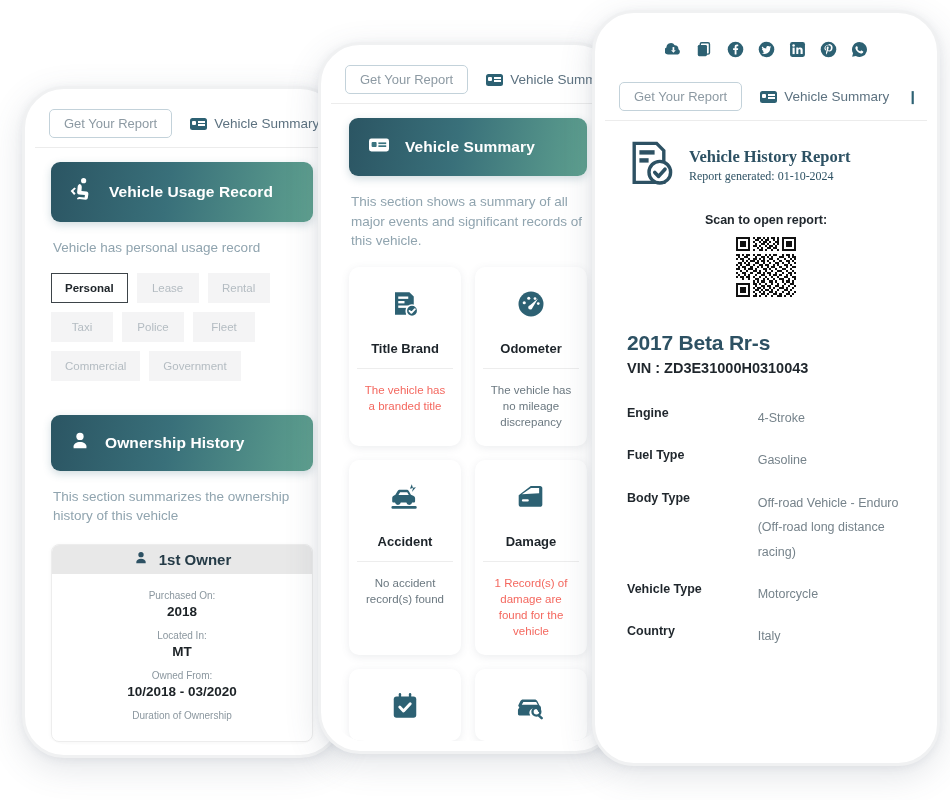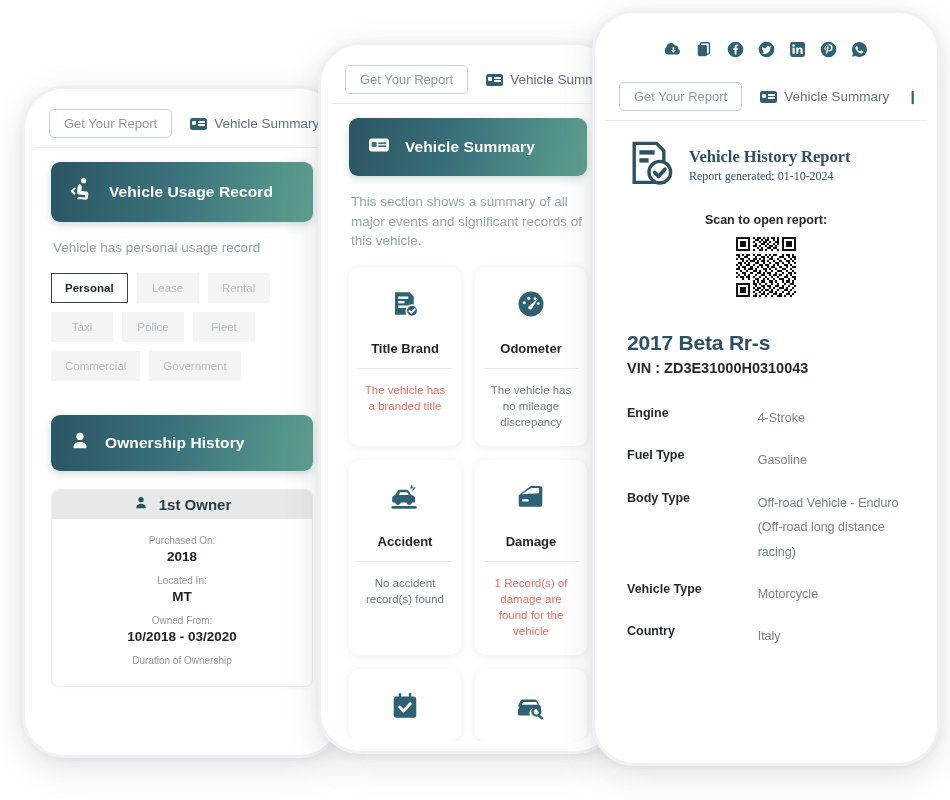--- a/index.html
+++ b/index.html
@@ -208,20 +208,21 @@
         <div class="sec-head" style="margin-top:34px;">
           <span>
             <svg width="22" height="22" viewBox="0 0 24 24" fill="#ffffff">
               <circle cx="12" cy="7" r="4"></circle>
               <path d="M12 13c-4 0-7 2.2-7 4.6V20h14v-2.4c0-2.4-3-4.6-7-4.6z"></path>
             </svg>
           </span>
           <span class="title">Ownership History</span>
         </div>
 
+        <div class="sec-desc">This section summarizes the ownership history of this vehicle</div>
 
         <div class="owner-card">
           <div class="owner-head">
             <span>
               <svg width="16" height="16" viewBox="0 0 24 24" fill="#2d5163">
                 <circle cx="12" cy="7" r="4"></circle>
                 <path d="M12 13c-4 0-7 2.2-7 4.6V20h14v-2.4c0-2.4-3-4.6-7-4.6z"></path>
               </svg>
             </span>
             <span>1st Owner</span>

